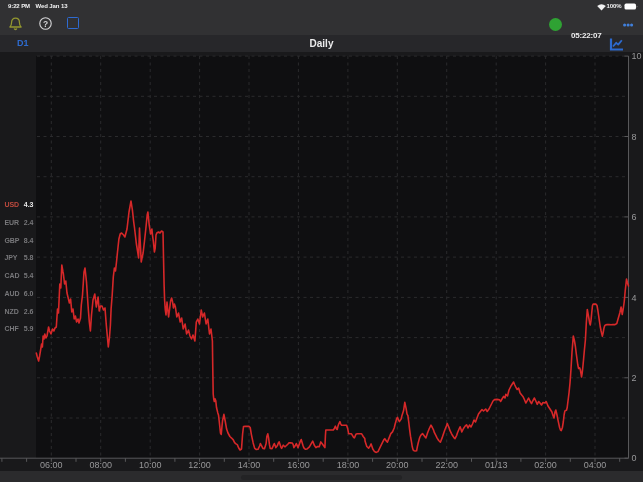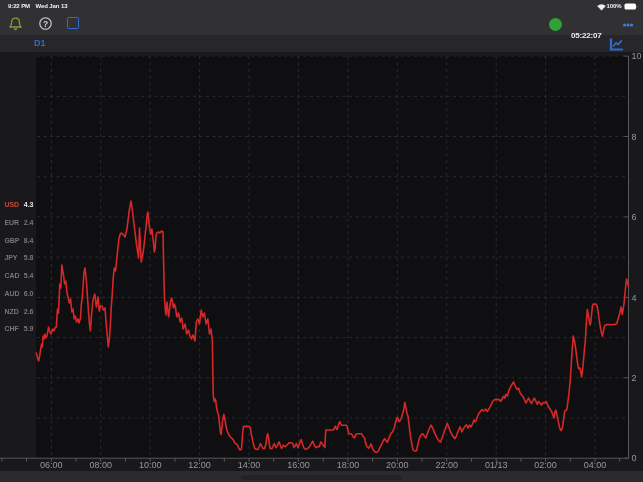--- a/index.html
+++ b/index.html
@@ -4,21 +4,21 @@
   html,body{margin:0;padding:0;background:#000;}
   #screen{position:relative;width:643px;height:482px;overflow:hidden;
     font-family:"Liberation Sans",sans-serif;background:#19191b;}
   #topbar{position:absolute;left:0;top:0;width:643px;height:34.5px;background:#313133;}
   #segbar{position:absolute;left:0;top:34.5px;width:643px;height:17.5px;background:#27272a;}
   #status{position:absolute;left:0;top:0;width:643px;height:14px;color:#f2f2f3;font-size:6px;font-weight:700;letter-spacing:-0.1px;}
   .st{position:absolute;top:2.8px;}
   #navtitle{position:absolute;left:0;right:0;top:17px;text-align:center;color:#fff;
     font-size:8.8px;font-weight:700;letter-spacing:-0.2px;}
   #navtime{position:absolute;left:571px;top:31px;color:#ededee;font-size:8px;font-weight:700;letter-spacing:-0.2px;}
-  #d1{position:absolute;left:34px;top:38px;color:#2d6ace;font-size:9px;font-weight:700;}
+  #d1{position:absolute;left:17px;top:38px;color:#2d6ace;font-size:9px;font-weight:700;}
   #daily{position:absolute;left:0;right:0;top:37.8px;text-align:center;color:#ebebec;font-size:10px;font-weight:700;}
   #plot{position:absolute;left:36px;top:56px;width:592.5px;height:402.2px;background:#0f0f11;}
   #chartsvg{position:absolute;left:0;top:0;}
   #bottombar{position:absolute;left:0;top:470.5px;width:643px;height:11.5px;background:#2b2b2d;}
   #homebar{position:absolute;left:241px;top:475px;width:161px;height:4.5px;border-radius:2.5px;background:#232325;}
 </style></head>
 <body>
 <div id="screen">
   <div id="topbar"></div>
   <div id="segbar"></div>
@@ -155,20 +155,21 @@
 
   <div style="position:absolute;left:549px;top:18px;width:13px;height:13px;border-radius:50%;background:#2fa233;"></div>
   <div id="navtime">05:22:07</div>
   <svg width="14" height="6" style="position:absolute;left:622px;top:21.5px;" viewBox="0 0 14 6">
     <circle cx="2.6" cy="3" r="1.55" fill="#4080dd"></circle>
       <circle cx="6.1" cy="3" r="1.55" fill="#4080dd"></circle>
       <circle cx="9.6" cy="3" r="1.55" fill="#4080dd"></circle>
   </svg>
 
   <div id="d1">D1</div>
+  <div id="daily">Daily</div>
   <svg width="17" height="16" style="position:absolute;left:608px;top:36.5px;" viewBox="0 0 17 16">
     <path d="M3 1.5 L3 12.5 L15 12.5" fill="none" stroke="#2d6ace" stroke-width="2.2"></path>
     <path d="M5 9.5 L8.2 5.8 L10.2 7.6 L13.8 3.2" fill="none" stroke="#2d6ace" stroke-width="1.8" stroke-linejoin="round"></path>
   </svg>
 
   <div id="bottombar"></div>
   <div id="homebar"></div>
 </div>
 
 </body></html>

